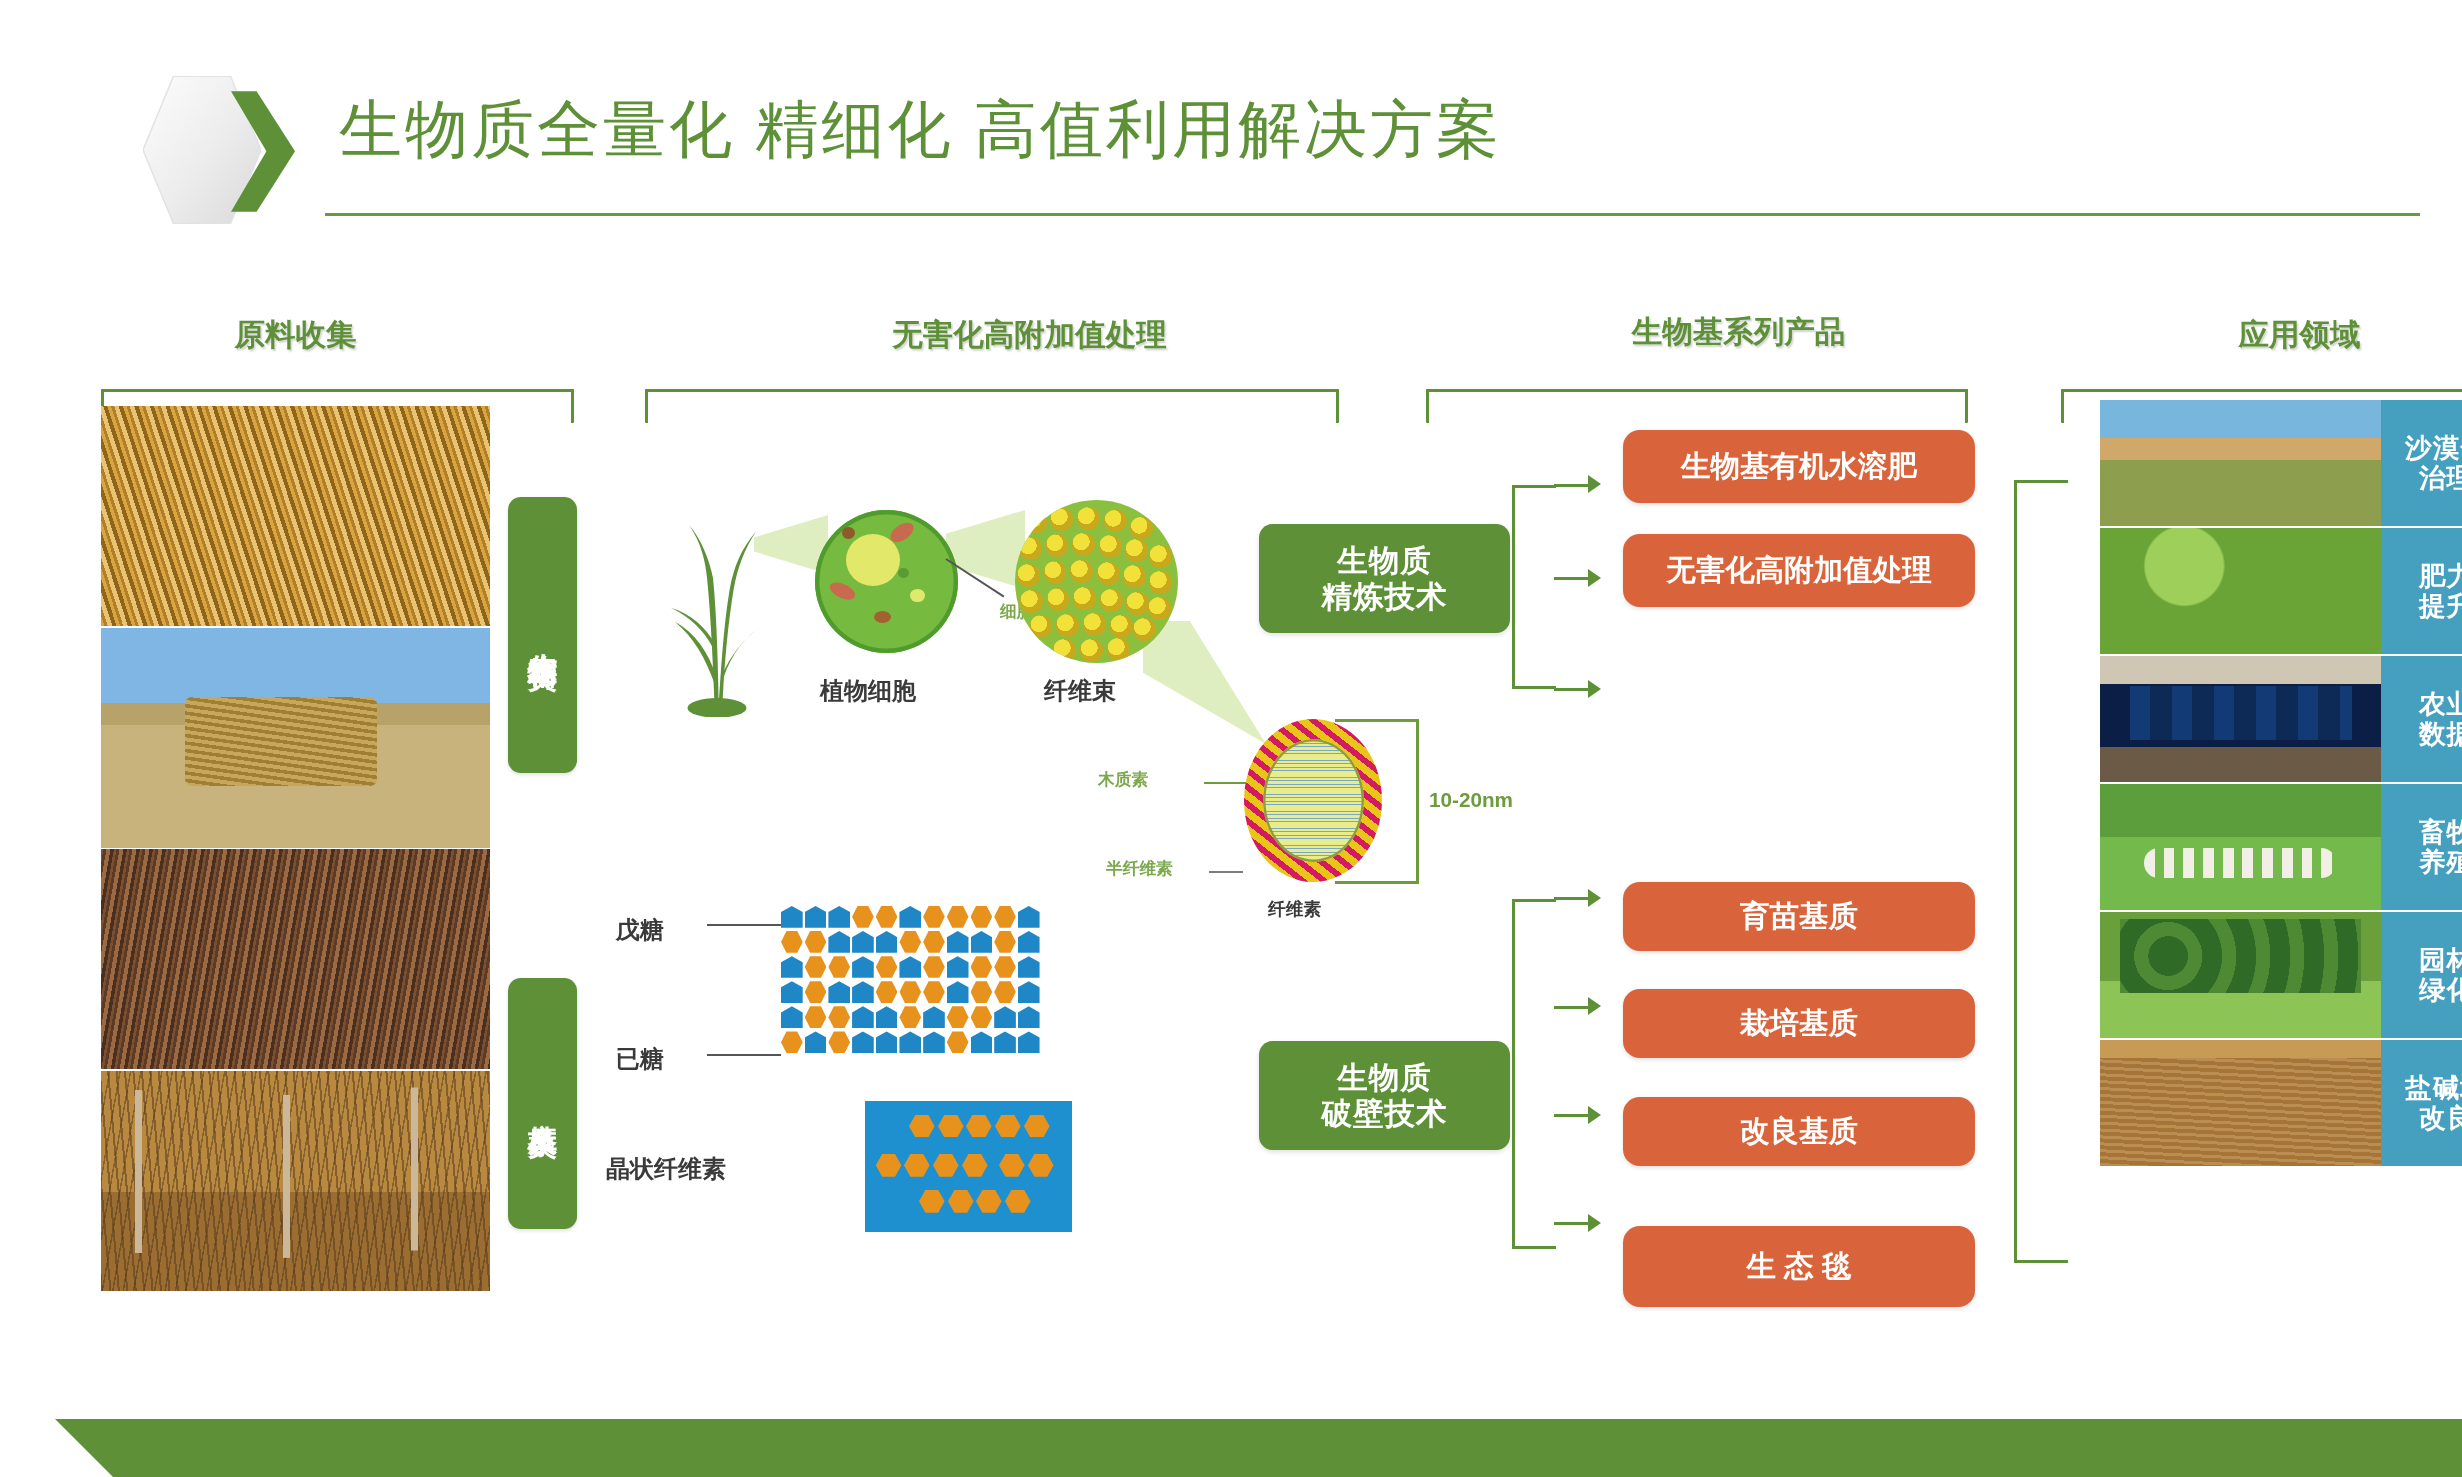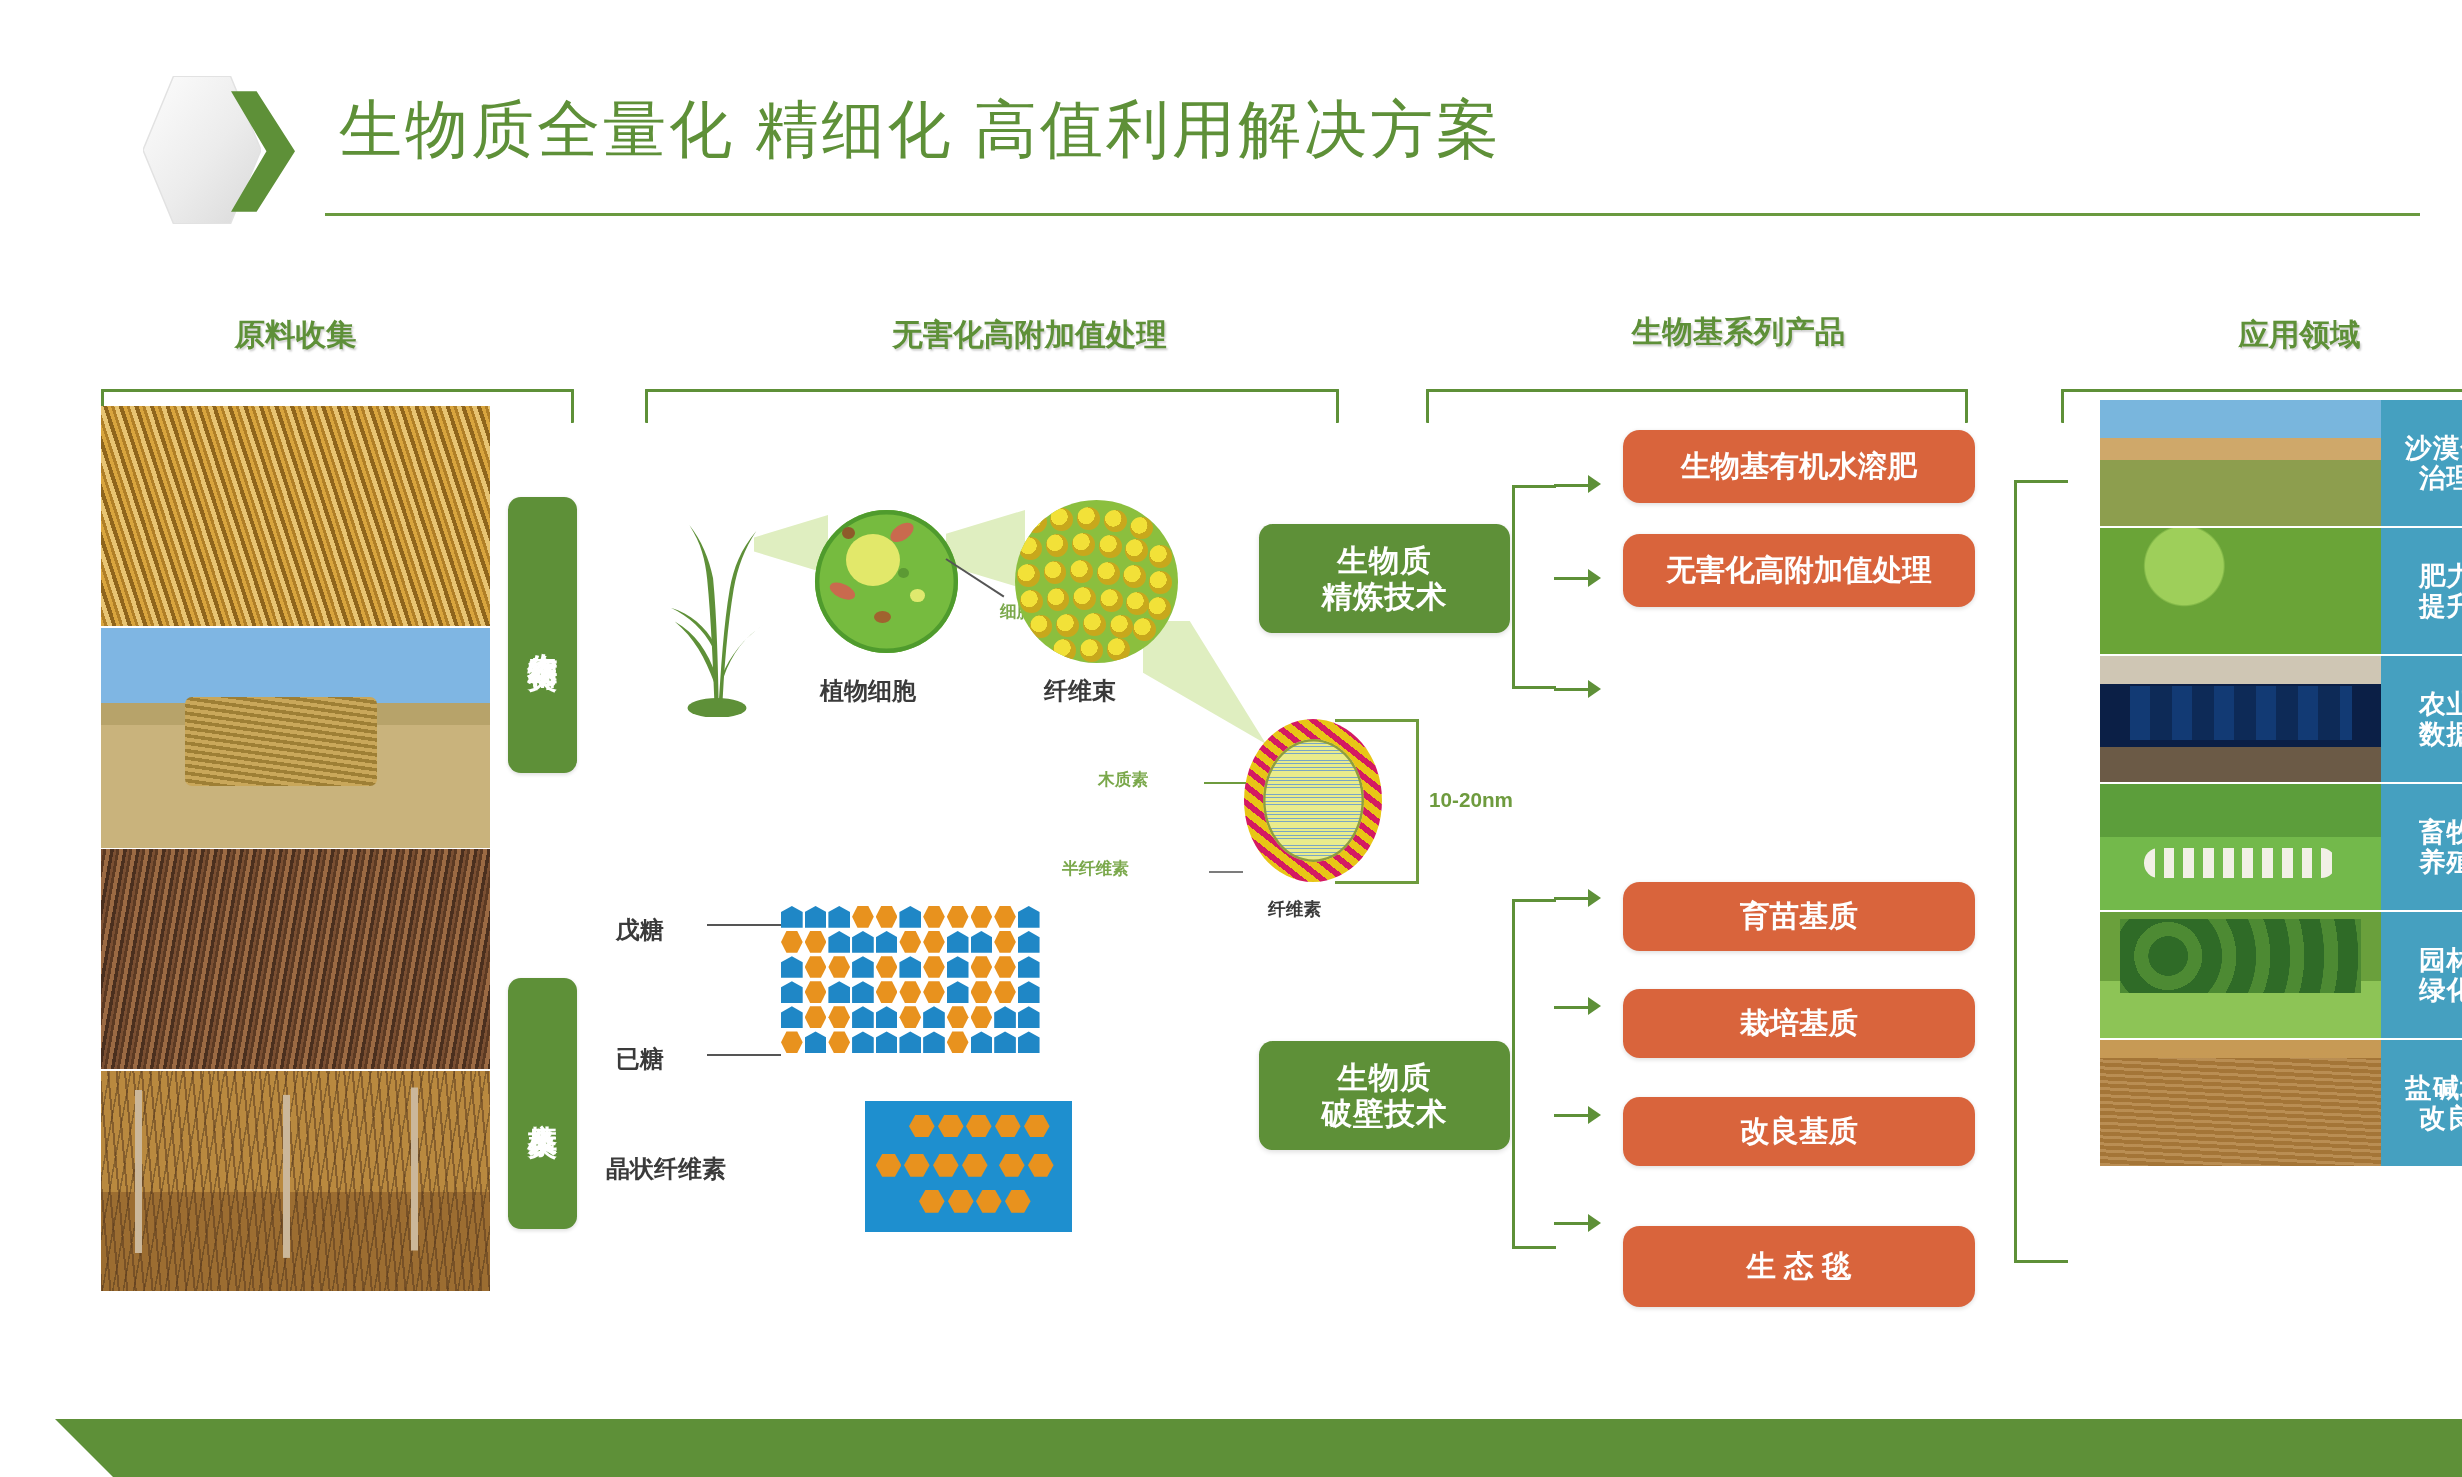--- a/index.html
+++ b/index.html
@@ -298,21 +298,21 @@
       <div class="hexdot" style="left:92px;top:138px"></div>
     </div>
     <div class="label-dark" style="left:438px; top:261px;">纤维束</div>
 
     <div class="nano-circle">
       <div class="nano-core"></div>
     </div>
     <div class="leader" style="left:598px; top:368px; width:42px; background:#6e9b3e;"></div>
     <div class="label-green" style="left:492px; top:354px;">木质素</div>
     <div class="leader" style="left:603px; top:457px; width:34px; background:#7c7c7c;"></div>
-    <div class="label-green" style="left:456px; top:443px;text-align:center;">半纤维素</div>
+    <div class="label-green" style="left:500px; top:443px;text-align:center;">半纤维素</div>
     <div class="label-dark" style="left:662px; top:483px; font-size:17.7px;">纤维素</div>
 
     <div class="dimline" style="left:729px; top:305px; width:84px; height:2.5px;"></div>
     <div class="dimline" style="left:810px; top:305px; width:2.5px; height:164px;"></div>
     <div class="dimline" style="left:729px; top:467px; width:84px; height:2.5px;"></div>
     <div class="label-green-big" style="left:823px; top:374px;">10-20nm</div>
 
     <div class="label-dark" style="left:9.8px; top:500px;">戊糖</div>
     <div class="leader" style="left:101px; top:510px; width:74px;"></div>
     <div class="label-dark" style="left:9.8px; top:629px;">已糖</div>

